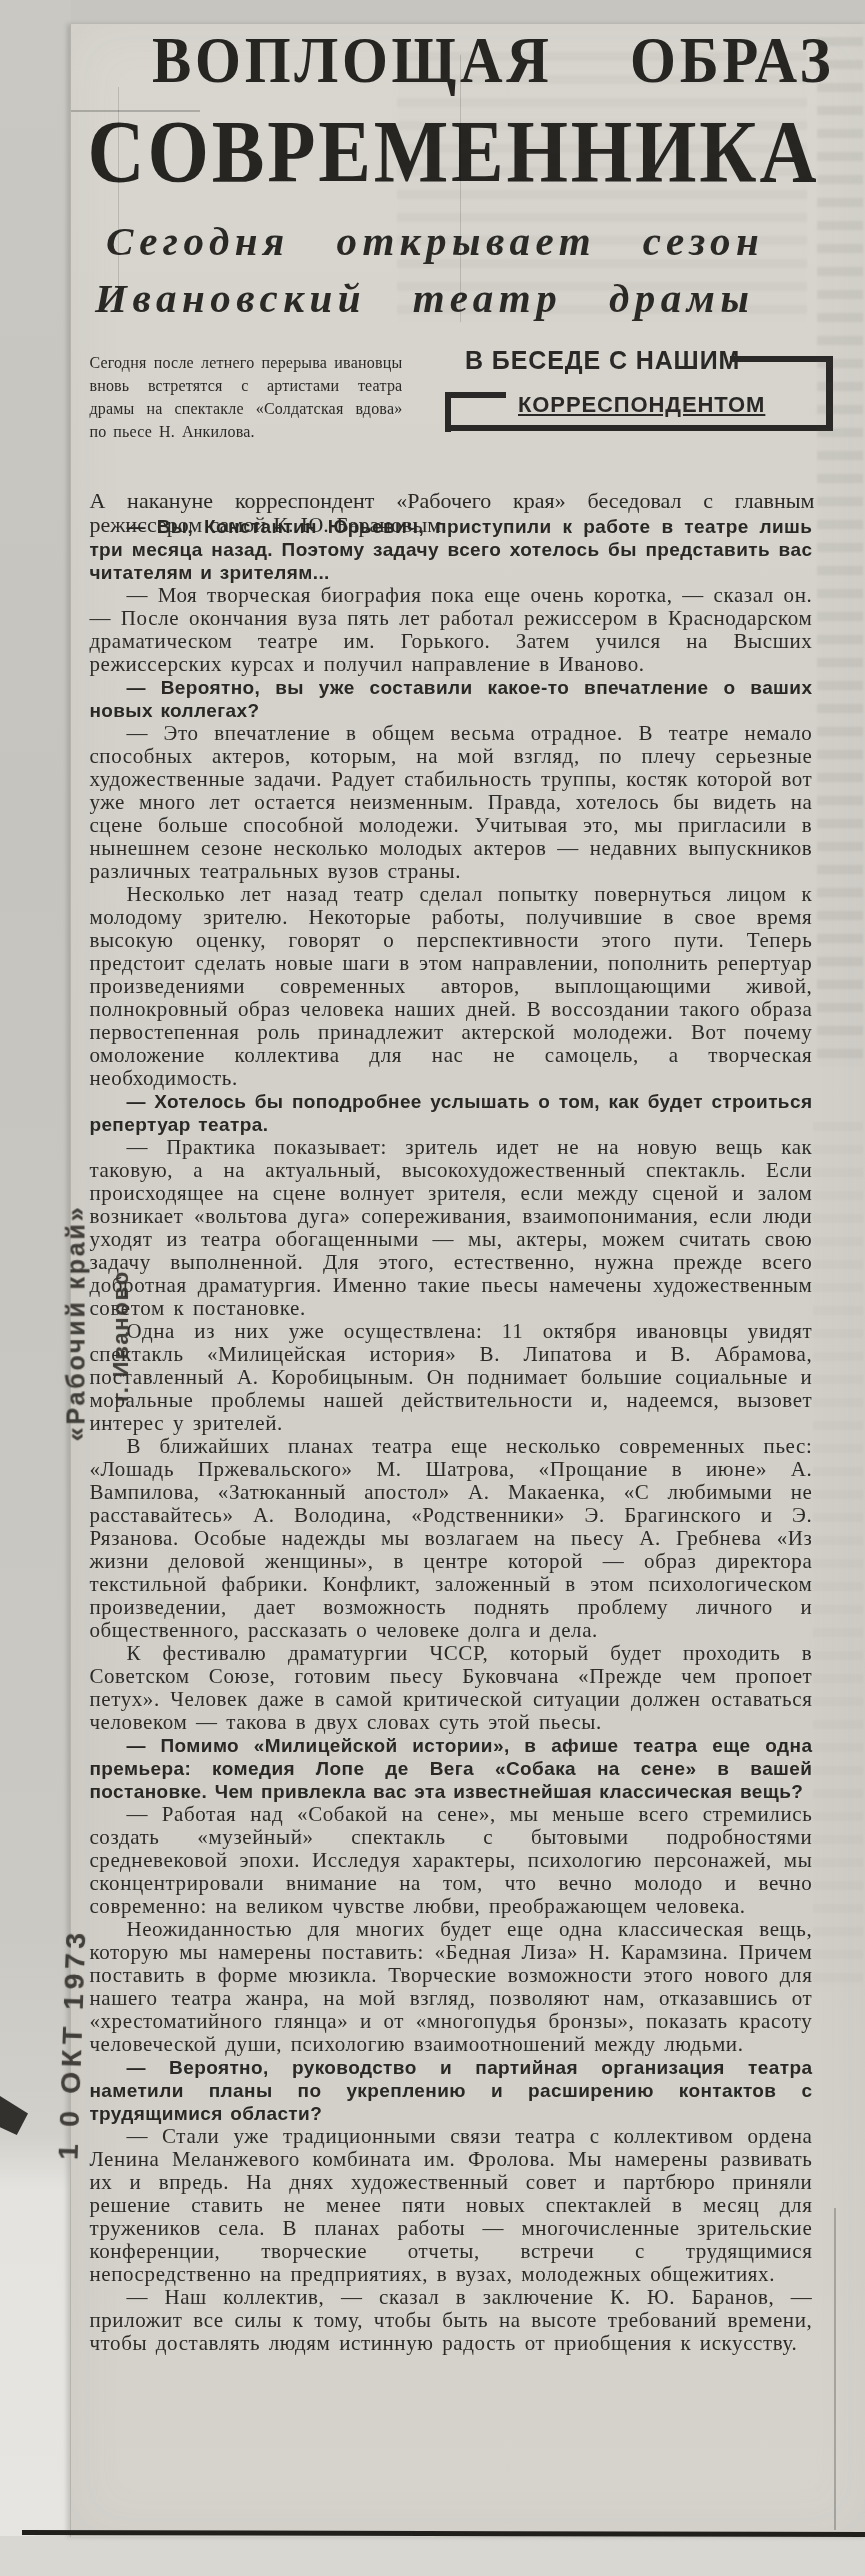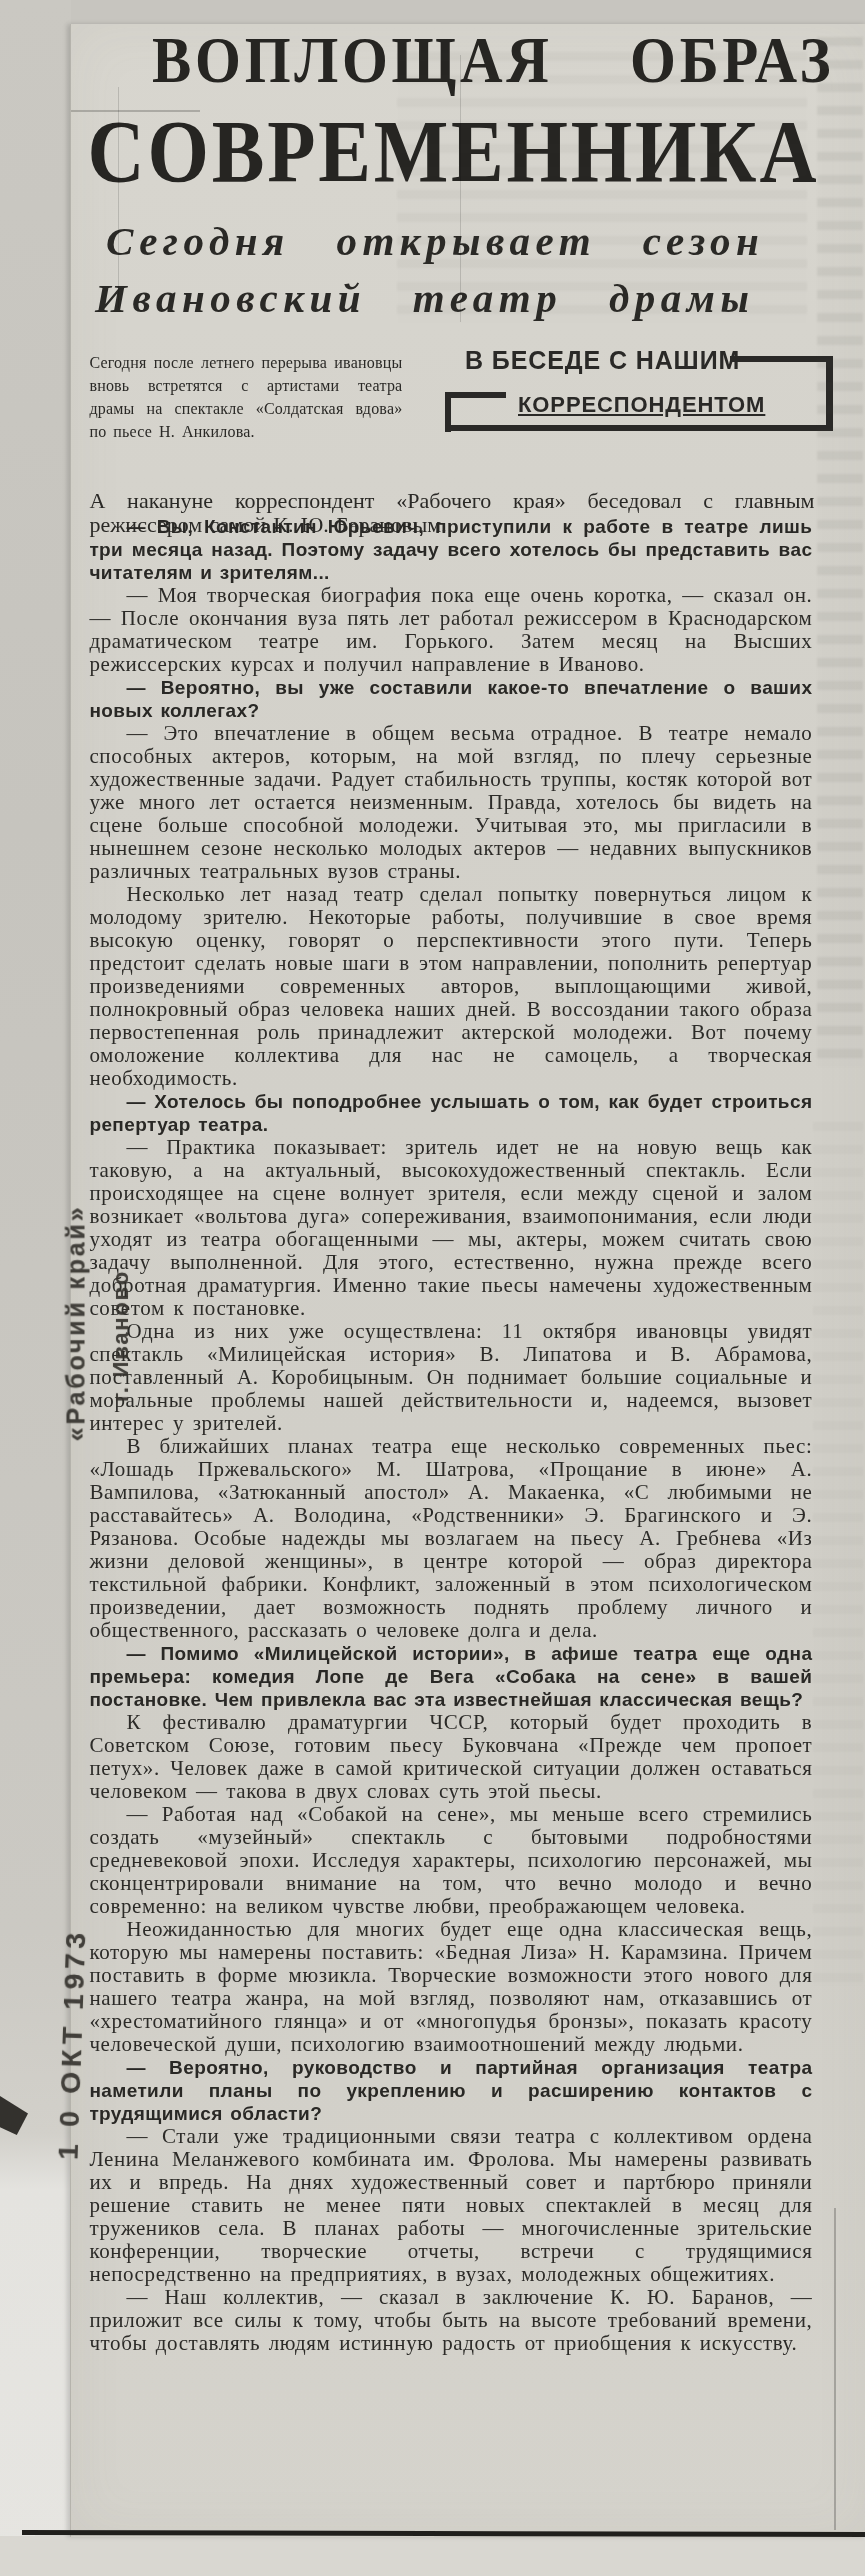--- a/index.html
+++ b/index.html
@@ -130,30 +130,30 @@
       <span class="cb-rule2"></span>
       <span class="cb-line2">КОРРЕСПОНДЕНТОМ</span>
       <span class="cb-bar-left"></span>
       <span class="cb-bottom"></span>
     </div>
 
     <p class="lede-full">А накануне корреспондент «Рабочего края» беседовал с главным режиссером самой К. Ю. Барановым.</p>
 
     <div class="article-body">
         <p class="para q">— Вы, Константин Юрьевич, приступили к работе в театре лишь три месяца назад. Поэтому задачу всего хотелось бы представить вас читателям и зрителям...</p>
-        <p class="para a">— Моя творческая биография пока еще очень коротка, — сказал он. — После окончания вуза пять лет работал режиссером в Краснодарском драматическом театре им. Горького. Затем месяц на Высших режиссерских курсах и получил направление в Иваново.</p>
+        <p class="para a">— Моя творческая биография пока еще очень коротка, — сказал он. — После окончания вуза пять лет работал режиссером в Краснодарском драматическом театре им. Горького. Затем учился на Высших режиссерских курсах и получил направление в Иваново.</p>
         <p class="para q">— Вероятно, вы уже составили какое-то впечатление о ваших новых коллегах?</p>
         <p class="para a">— Это впечатление в общем весьма отрадное. В театре немало способных актеров, которым, на мой взгляд, по плечу серьезные художественные задачи. Радует стабильность труппы, костяк которой вот уже много лет остается неизменным. Правда, хотелось бы видеть на сцене больше способной молодежи. Учитывая это, мы пригласили в нынешнем сезоне несколько молодых актеров — недавних выпускников различных театральных вузов страны.</p>
         <p class="para a">Несколько лет назад театр сделал попытку повернуться лицом к молодому зрителю. Некоторые работы, получившие в свое время высокую оценку, говорят о перспективности этого пути. Теперь предстоит сделать новые шаги в этом направлении, пополнить репертуар произведениями современных авторов, выплощающими живой, полнокровный образ человека наших дней. В воссоздании такого образа первостепенная роль принадлежит актерской молодежи. Вот почему омоложение коллектива для нас не самоцель, а творческая необходимость.</p>
         <p class="para q">— Хотелось бы поподробнее услышать о том, как будет строиться репертуар театра.</p>
         <p class="para a">— Практика показывает: зритель идет не на новую вещь как таковую, а на актуальный, высокохудожественный спектакль. Если происходящее на сцене волнует зрителя, если между сценой и залом возникает «вольтова дуга» сопереживания, взаимопонимания, если люди уходят из театра обогащенными — мы, актеры, можем считать свою задачу выполненной. Для этого, естественно, нужна прежде всего добротная драматургия. Именно такие пьесы намечены художественным советом к постановке.</p>
         <p class="para a">Одна из них уже осуществлена: 11 октября ивановцы увидят спектакль «Милицейская история» В. Липатова и В. Абрамова, поставленный А. Коробицыным. Он поднимает большие социальные и моральные проблемы нашей действительности и, надеемся, вызовет интерес у зрителей.</p>
         <p class="para a">В ближайших планах театра еще несколько современных пьес: «Лошадь Пржевальского» М. Шатрова, «Прощание в июне» А. Вампилова, «Затюканный апостол» А. Макаенка, «С любимыми не расставайтесь» А. Володина, «Родственники» Э. Брагинского и Э. Рязанова. Особые надежды мы возлагаем на пьесу А. Гребнева «Из жизни деловой женщины», в центре которой — образ директора текстильной фабрики. Конфликт, заложенный в этом психологическом произведении, дает возможность поднять проблему личного и общественного, рассказать о человеке долга и дела.</p>
+        <p class="para a">К фестивалю драматургии ЧССР, который будет проходить в Советском Союзе, готовим пьесу Буковчана «Прежде чем пропоет петух». Человек даже в самой критической ситуации должен оставаться человеком — такова в двух словах суть этой пьесы.</p>
         <p class="para q">— Помимо «Милицейской истории», в афише театра еще одна премьера: комедия Лопе де Вега «Собака на сене» в вашей постановке. Чем привлекла вас эта известнейшая классическая вещь?</p>
-        <p class="para a">К фестивалю драматургии ЧССР, который будет проходить в Советском Союзе, готовим пьесу Буковчана «Прежде чем пропоет петух». Человек даже в самой критической ситуации должен оставаться человеком — такова в двух словах суть этой пьесы.</p>
         <p class="para a">— Работая над «Собакой на сене», мы меньше всего стремились создать «музейный» спектакль с бытовыми подробностями средневековой эпохи. Исследуя характеры, психологию персонажей, мы сконцентрировали внимание на том, что вечно молодо и вечно современно: на великом чувстве любви, преображающем человека.</p>
         <p class="para a">Неожиданностью для многих будет еще одна классическая вещь, которую мы намерены поставить: «Бедная Лиза» Н. Карамзина. Причем поставить в форме мюзикла. Творческие возможности этого нового для нашего театра жанра, на мой взгляд, позволяют нам, отказавшись от «хрестоматийного глянца» и от «многопудья бронзы», показать красоту человеческой души, психологию взаимоотношений между людьми.</p>
         <p class="para q">— Вероятно, руководство и партийная организация театра наметили планы по укреплению и расширению контактов с трудящимися области?</p>
         <p class="para a">— Стали уже традиционными связи театра с коллективом ордена Ленина Меланжевого комбината им. Фролова. Мы намерены развивать их и впредь. На днях художественный совет и партбюро приняли решение ставить не менее пяти новых спектаклей в месяц для тружеников села. В планах работы — многочисленные зрительские конференции, творческие отчеты, встречи с трудящимися непосредственно на предприятиях, в вузах, молодежных общежитиях.</p>
         <p class="para a">— Наш коллектив, — сказал в заключение К. Ю. Баранов, — приложит все силы к тому, чтобы быть на высоте требований времени, чтобы доставлять людям истинную радость от приобщения к искусству.</p>
       </div>
 
     <div class="crease-top" style="left:0;"></div>
   </div>
 

